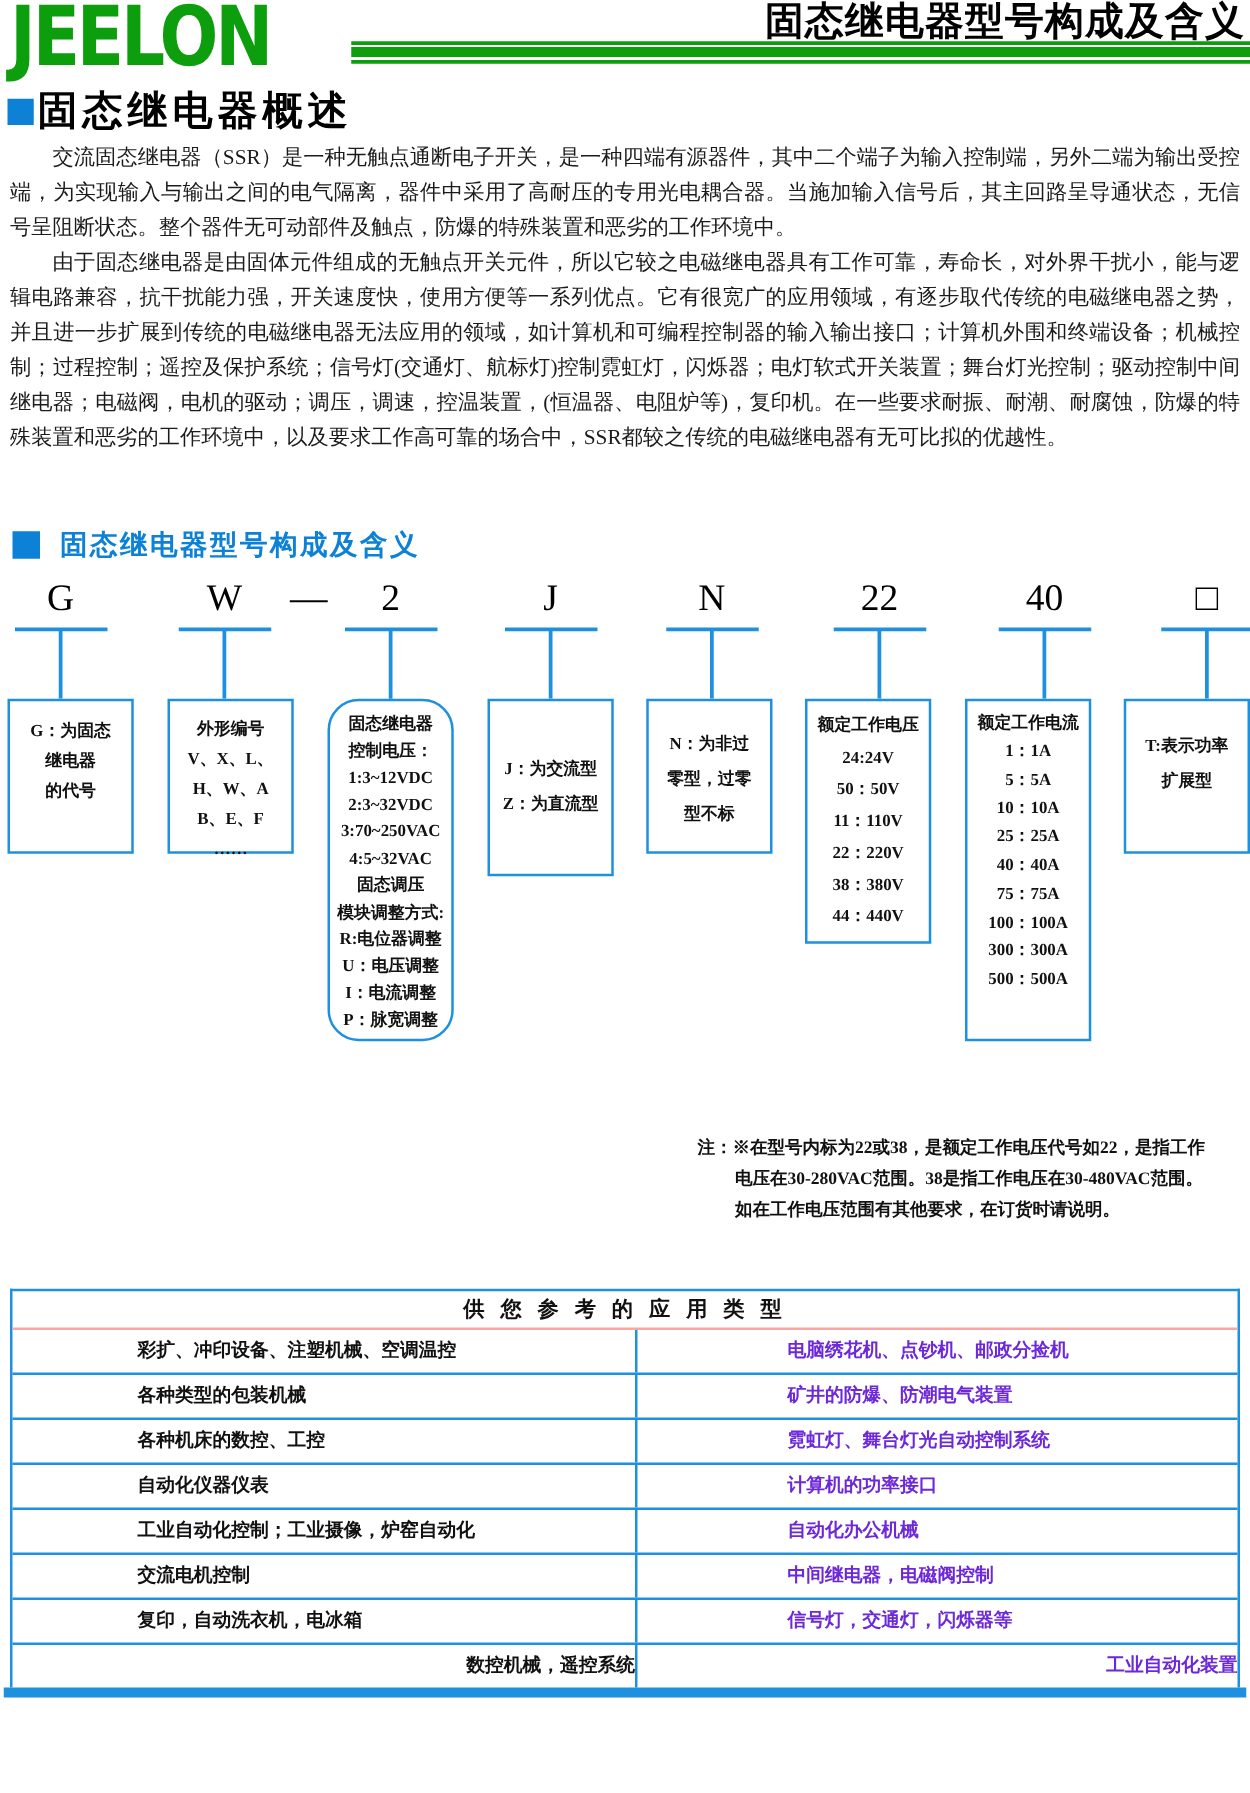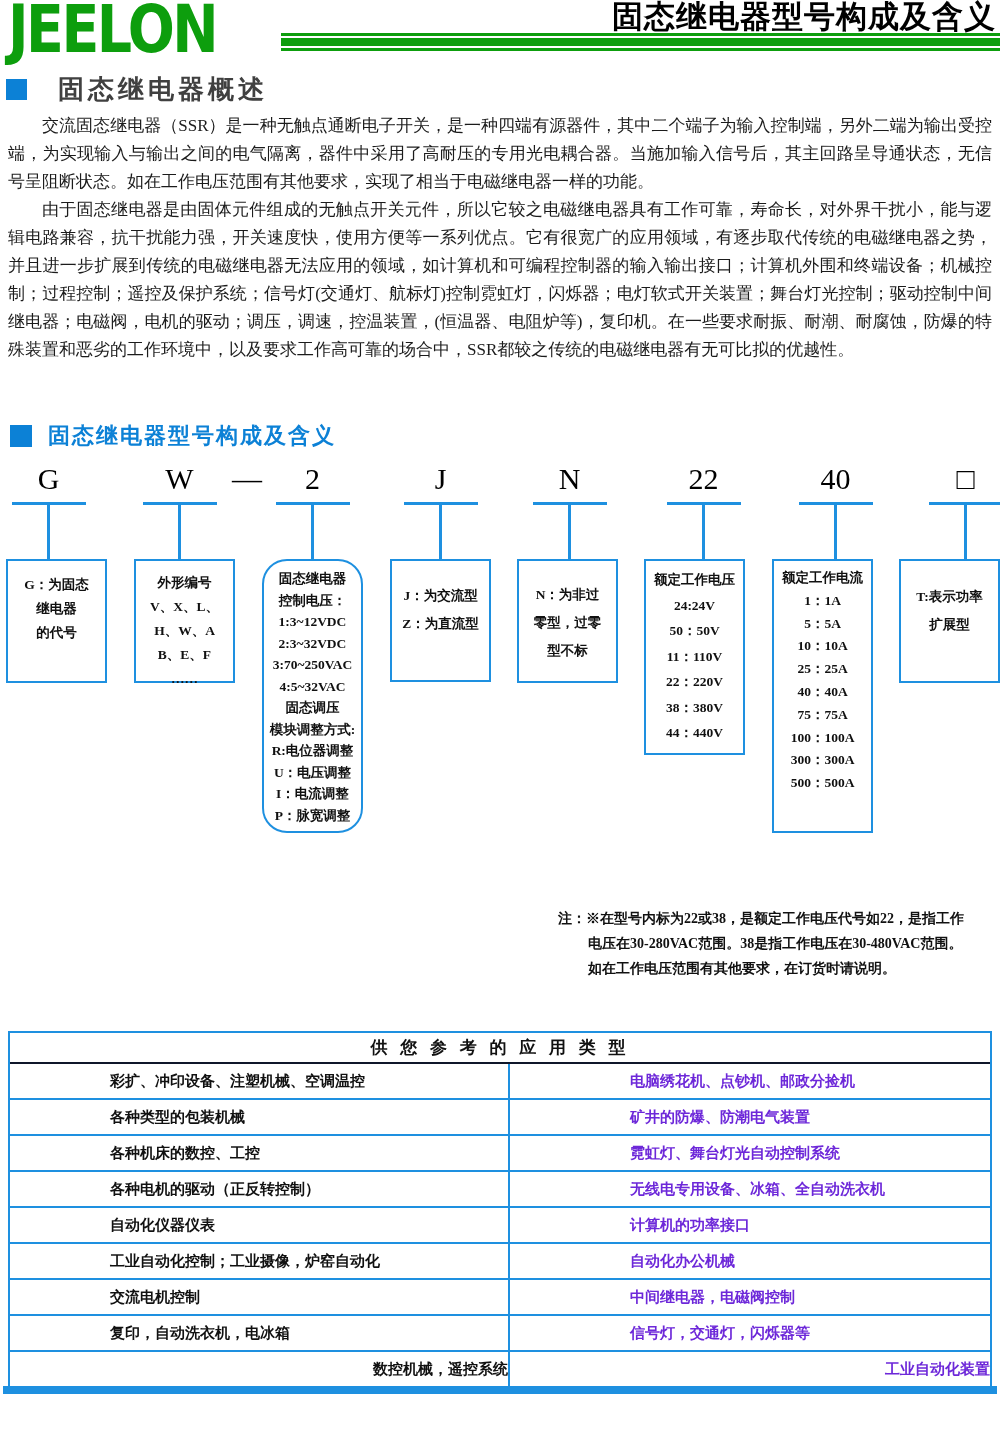--- a/index.html
+++ b/index.html
@@ -16,21 +16,21 @@
   .green-rule{position:absolute;left:281px;right:0;top:33px;height:18px;
         background:linear-gradient(to bottom,
           #0d9e0d 0,#0d9e0d 3px,#fff 3px,#fff 5px,
           #0d9e0d 5px,#0d9e0d 13px,#fff 13px,#fff 15px,
           #0d9e0d 15px,#0d9e0d 18px);}
 
   
   .h1{display:flex;align-items:center;margin:10px 0 0 6px;height:34px;}
   .sq{background:#0c81d6;flex:none;}
   .sq1{width:21px;height:21px;margin-right:3px;}
-  .h1-text{color:#404040;font-weight:bold;font-size:26px;letter-spacing:4px;margin-left:28px;}
+  .h1-text{color:#000000;font-weight:bold;font-size:32px;letter-spacing:4px;}
   .h2{display:flex;align-items:center;margin:56px 0 0 10px;height:32px;}
   .sq2{width:22px;height:22px;margin-right:16px;}
   .h2-text{color:#0c81d6;font-weight:bold;font-size:22px;letter-spacing:2px;}
 
   
   .body-text{margin:6px 8px 0 8px;font-family:"Liberation Serif",serif;
         font-size:17px;line-height:28px;color:#1b1b1b;text-align:justify;}
   .body-text p{margin:0;text-indent:2em;}
 
   
@@ -50,35 +50,35 @@
         font-size:30px;line-height:34px;color:#000;}
   .dash{position:absolute;left:225px;top:4px;width:44px;}
   .tbar{position:absolute;top:44px;left:50%;margin-left:-37px;width:74px;height:3px;background:#1e90e0;}
   .vline{position:absolute;top:46px;left:50%;margin-left:-1.5px;width:3px;height:55px;background:#1e90e0;}
   .box{position:absolute;top:101px;left:0;width:97px;border:2px solid #1e90e0;background:#fff;
         font-weight:bold;color:#111;font-size:13.5px;text-align:center;white-space:pre-line;
         box-sizing:content-box;}
   .b0{height:108px;padding-top:12px;line-height:24px;}
   .b1{height:110px;padding-top:10px;line-height:24px;}
   .b2{height:263px;padding-top:7px;line-height:21.5px;border-radius:25px;}
-  .b3{height:98px;padding-top:21px;line-height:28px;}
+  .b3{height:98px;padding-top:40px;line-height:28px;}
   .b4{height:100px;padding-top:20px;line-height:28px;}
   .b5{height:186px;padding-top:6px;line-height:25.5px;}
   .b6{height:264px;padding-top:6px;line-height:22.8px;}
   .b7{height:98px;padding-top:22px;line-height:28px;}
 
   .note{position:absolute;left:558px;top:448px;width:430px;
         font-weight:bold;font-size:14px;line-height:25px;color:#111;}
   .note div{white-space:nowrap;}
   .note .ind{padding-left:30px;}
 
   
   .apps{margin:0 8px;border:2px solid #1e90e0;border-bottom:none;background:#fff;}
   .apps-title{height:29px;line-height:29px;text-align:center;font-weight:bold;font-size:17px;
-        letter-spacing:4px;color:#111;border-bottom:2px solid #0f172a;}
+        letter-spacing:4px;color:#111;border-bottom:2px solid #fca5a5;}
   .apps-row{display:flex;height:34px;border-bottom:2px solid #1e90e0;}
   .apps-row:last-child{border-bottom:none;text-align:right;}
   .cell-l{width:500px;border-right:2px solid #1e90e0;padding-left:100px;box-sizing:border-box;
         line-height:33px;font-weight:bold;font-size:15px;color:#111;white-space:nowrap;}
   .cell-r{flex:1;padding-left:120px;box-sizing:border-box;
         line-height:33px;font-weight:bold;font-size:15px;color:#6d28d9;white-space:nowrap;}
   .bottom-band{height:8px;background:#1e90e0;margin:0 3px;}
 </style>
 </head>
 <body>
@@ -90,21 +90,21 @@
     <div class="doc-title">固态继电器型号构成及含义</div>
     <div class="green-rule"></div>
   </div>
 
   <div class="h1">
     <span class="sq sq1"></span>
     <span class="h1-text">固态继电器概述</span>
   </div>
 
   <div class="body-text">
-    <p>交流固态继电器（SSR）是一种无触点通断电子开关，是一种四端有源器件，其中二个端子为输入控制端，另外二端为输出受控端，为实现输入与输出之间的电气隔离，器件中采用了高耐压的专用光电耦合器。当施加输入信号后，其主回路呈导通状态，无信号呈阻断状态。如在工作电压范围有其他要求，实现了相当于电磁继电器一样的功能。</p>
+    <p>交流固态继电器（SSR）是一种无触点通断电子开关，是一种四端有源器件，其中二个端子为输入控制端，另外二端为输出受控端，为实现输入与输出之间的电气隔离，器件中采用了高耐压的专用光电耦合器。当施加输入信号后，其主回路呈导通状态，无信号呈阻断状态。整个器件无可动部件及触点，防爆的特殊装置和恶劣的工作环境中。</p>
     <p>由于固态继电器是由固体元件组成的无触点开关元件，所以它较之电磁继电器具有工作可靠，寿命长，对外界干扰小，能与逻辑电路兼容，抗干扰能力强，开关速度快，使用方便等一系列优点。它有很宽广的应用领域，有逐步取代传统的电磁继电器之势，并且进一步扩展到传统的电磁继电器无法应用的领域，如计算机和可编程控制器的输入输出接口；计算机外围和终端设备；机械控制；过程控制；遥控及保护系统；信号灯(交通灯、航标灯)控制霓虹灯，闪烁器；电灯软式开关装置；舞台灯光控制；驱动控制中间继电器；电磁阀，电机的驱动；调压，调速，控温装置，(恒温器、电阻炉等)，复印机。在一些要求耐振、耐潮、耐腐蚀，防爆的特殊装置和恶劣的工作环境中，以及要求工作高可靠的场合中，SSR都较之传统的电磁继电器有无可比拟的优越性。</p>
   </div>
 
   <div class="h2">
     <span class="sq sq2"></span>
     <span class="h2-text">固态继电器型号构成及含义</span>
   </div>
 
   <div class="diagram">
 
@@ -234,24 +234,20 @@
     </div>
     <div class="apps-row">
       <div class="cell-l">各种类型的包装机械</div>
       <div class="cell-r">矿井的防爆、防潮电气装置</div>
     </div>
     <div class="apps-row">
       <div class="cell-l">各种机床的数控、工控</div>
       <div class="cell-r">霓虹灯、舞台灯光自动控制系统</div>
     </div>
     <div class="apps-row">
-      <div class="cell-l">各种电机的驱动（正反转控制）</div>
-      <div class="cell-r">无线电专用设备、冰箱、全自动洗衣机</div>
-    </div>
-    <div class="apps-row">
       <div class="cell-l">自动化仪器仪表</div>
       <div class="cell-r">计算机的功率接口</div>
     </div>
     <div class="apps-row">
       <div class="cell-l">工业自动化控制；工业摄像，炉窑自动化</div>
       <div class="cell-r">自动化办公机械</div>
     </div>
     <div class="apps-row">
       <div class="cell-l">交流电机控制</div>
       <div class="cell-r">中间继电器，电磁阀控制</div>

